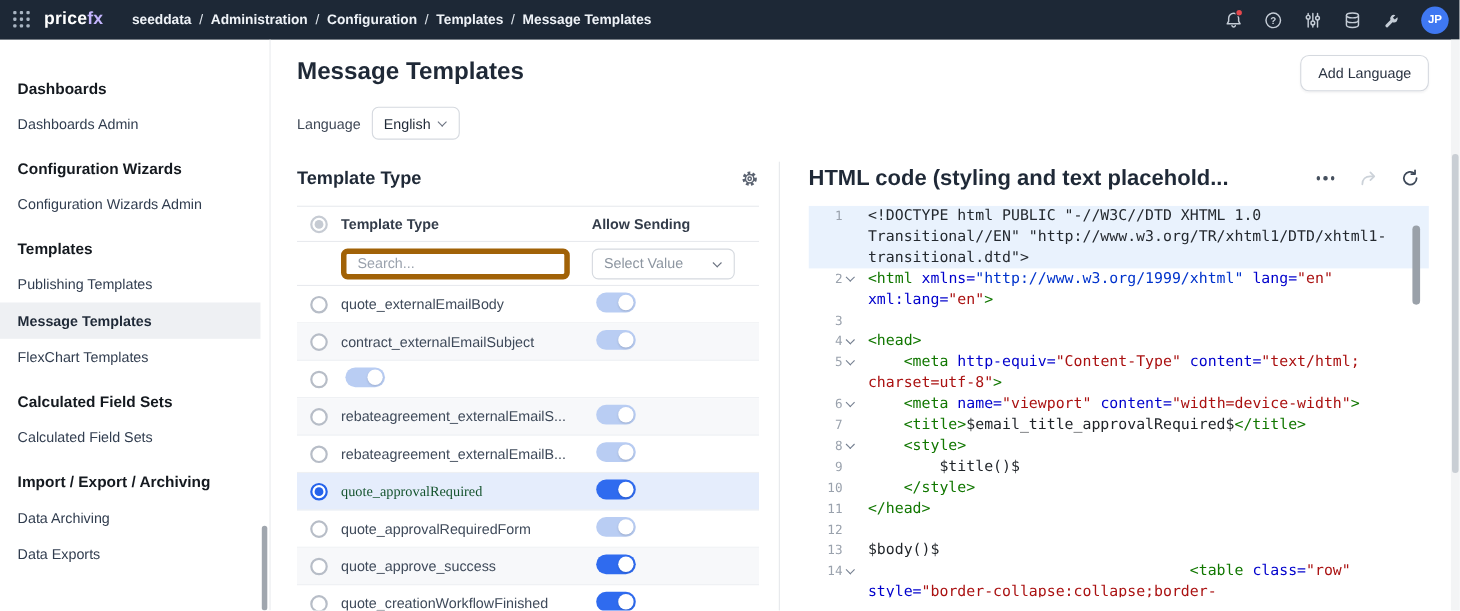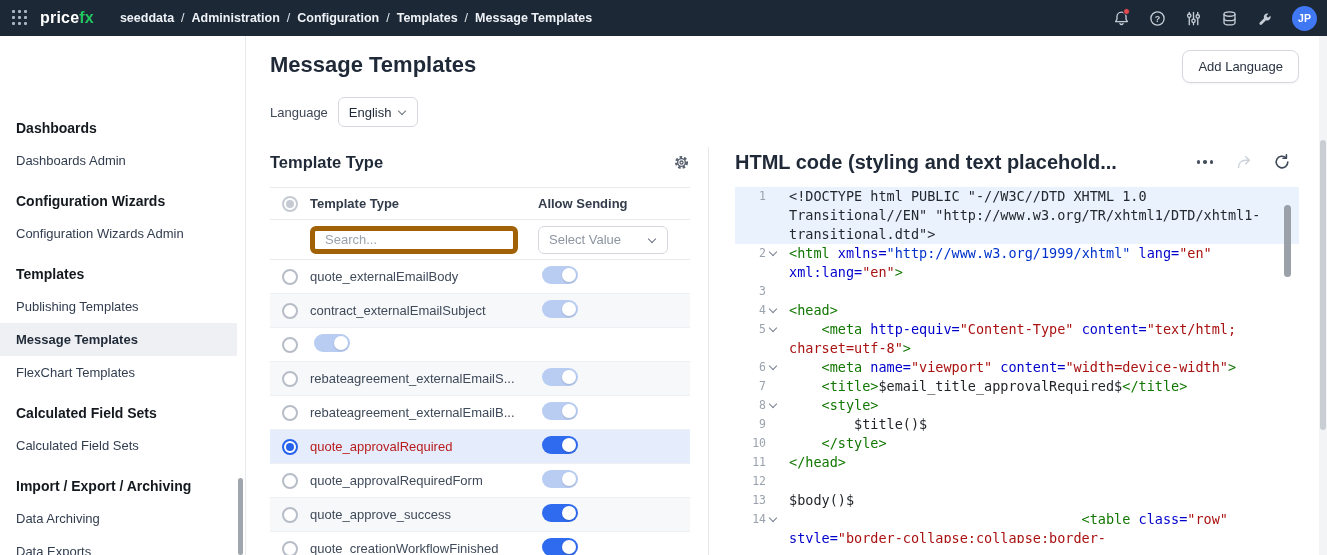--- a/index.html
+++ b/index.html
@@ -6,33 +6,33 @@
   html,body { width:1327px; height:555px; overflow:hidden; font-family:"Liberation Sans",sans-serif; background:#fff; }
 
   
   .topbar { height:36px; background:var(--topbar-bg,#1d2836); display:flex; align-items:center; justify-content:space-between; padding-right:10px; }
   .tb-left { display:flex; align-items:center; height:100%; }
   .waffle { width:40px; height:36px; display:flex; align-items:center; justify-content:center; cursor:pointer; }
   .waffle-grid { display:grid; grid-template-columns:repeat(3,4px); grid-template-rows:repeat(3,4px); gap:2px; }
   .waffle-grid i { width:3px; height:3px; border-radius:1px; background:#a9b5c2; }
   .logo { font-size:16px; font-weight:700; letter-spacing:.2px; margin-right:26px; }
   .logo .lp { color:#ffffff; }
-  .logo .lf { color:#22c55e; }
+  .logo .lf { color:#c4b5fd; }
   .breadcrumb { display:flex; align-items:flex-start; gap:7px; font-size:12.5px; color:#eef2f7; }
   .bc-item { font-weight:600; cursor:pointer; }
   .bc-sep { color:#dfe5ec; font-weight:400; }
   .tb-right { display:flex; align-items:center; gap:6px; }
   .tb-icon { width:30px; height:30px; display:flex; align-items:center; justify-content:center; position:relative; cursor:pointer; }
   .tb-icon svg { display:block; }
   .badge-dot { position:absolute; top:5px; right:6px; width:7px; height:7px; border-radius:50%; background:#e5484d; border:1.5px solid #1d2836; }
   .avatar { width:25px; height:25px; border-radius:50%; background:#3f78f2; color:#fff; font-size:10.5px; font-weight:700; display:flex; align-items:center; justify-content:center; margin-left:6px; cursor:pointer; }
 
   
   .layout { display:flex; height:519px; }
-  .sidebar { width:237px; flex:0 0 237px; padding-top:20px; overflow:hidden;margin-top:48px; }
+  .sidebar { width:237px; flex:0 0 237px; padding-top:20px; overflow:hidden; }
   .sb-header { font-size:14px; font-weight:700; color:#14191f; padding:16px 16px 8px 16px; }
   .sb-item { font-size:13px; color:#313d4f; padding:9px 16px; cursor:pointer; }
   .sb-item.selected { background:#eef0f3; font-weight:600; color:#1f2937; }
   .side-strip { width:9px; flex:0 0 9px; border-right:1px solid #e9ebee; position:relative; }
   .side-thumb { position:absolute; left:1px; bottom:0; width:5px; height:77px; border-radius:3px; background:#a0a6ae; }
 
   .main { flex:1; padding:14px 28px 0 24px; min-width:0; }
   .main-header { display:flex; align-items:flex-start; justify-content:space-between; }
   .page-title { font-size:22px; font-weight:700; color:#1f2937; line-height:30px; }
   .btn { background:#fff; border:1px solid #d5d9df; border-radius:8px; padding:8px 15px; font-size:13px; color:#2a3342; font-family:inherit; cursor:pointer; box-shadow:0 1px 2px rgba(16,24,40,.05); }
@@ -58,21 +58,21 @@
   
   .ttable { border-top:1px solid #e8eaee; }
   .t-row { display:grid; grid-template-columns:40px 1fr 152px; align-items:center; border-bottom:1px solid #eef0f3; }
   .t-head { height:32px; border-bottom:1px solid #e8eaee; font-size:13px; font-weight:700; color:#333c4a; }
   .t-filter { height:40px; border-bottom:1px solid #e8eaee; }
   .t-filter input { width:208px; height:28px; border:5px solid #a16207; border-radius:6px; padding:0 10px; font-size:13px; font-family:inherit; color:#3f4a5a; }
   .t-filter input::placeholder { color:#9aa2ad; }
   .sel-small { height:28px; width:130px; justify-content:space-between; color:#8d96a1; }
   .data-row { height:34px; font-size:13px; color:#3f4a5a; cursor:pointer; }
   .data-row:nth-child(even) { background:#f7f8fa; }
-  .data-row.selected { background:var(--selected-row-bg,#e5edfc); color:#b91c1c; }
+  .data-row.selected { background:var(--selected-row-bg,#e5edfc); color:#14532d;font-family:Liberation Serif, serif; }
   .cell-c { display:flex; justify-content:center; }
   .radio { width:16px; height:16px; border:2px solid #b7bdc7; border-radius:50%; background:#fff; position:relative; display:inline-block; }
   .radio.checked { border-color:#2563eb; }
   .radio.checked::after { content:""; position:absolute; inset:2px; border-radius:50%; background:#2563eb; }
   .radio.disabled { border-color:#c6cbd3; }
   .radio.disabled::after { content:""; position:absolute; inset:2px; border-radius:50%; background:#c6cbd3; }
   .toggle { width:36px; height:18px; border-radius:10px; position:relative; display:inline-block; margin-left:4px; cursor:pointer; }
   .toggle.on { background:var(--toggle-on,#2f6bef); }
   .toggle.on-muted { background:var(--toggle-muted,#b9cdf3); }
   .toggle .knob { position:absolute; top:2px; right:2px; width:14px; height:14px; border-radius:50%; background:#fff; box-shadow:0 1px 2px rgba(0,0,0,.15); }

